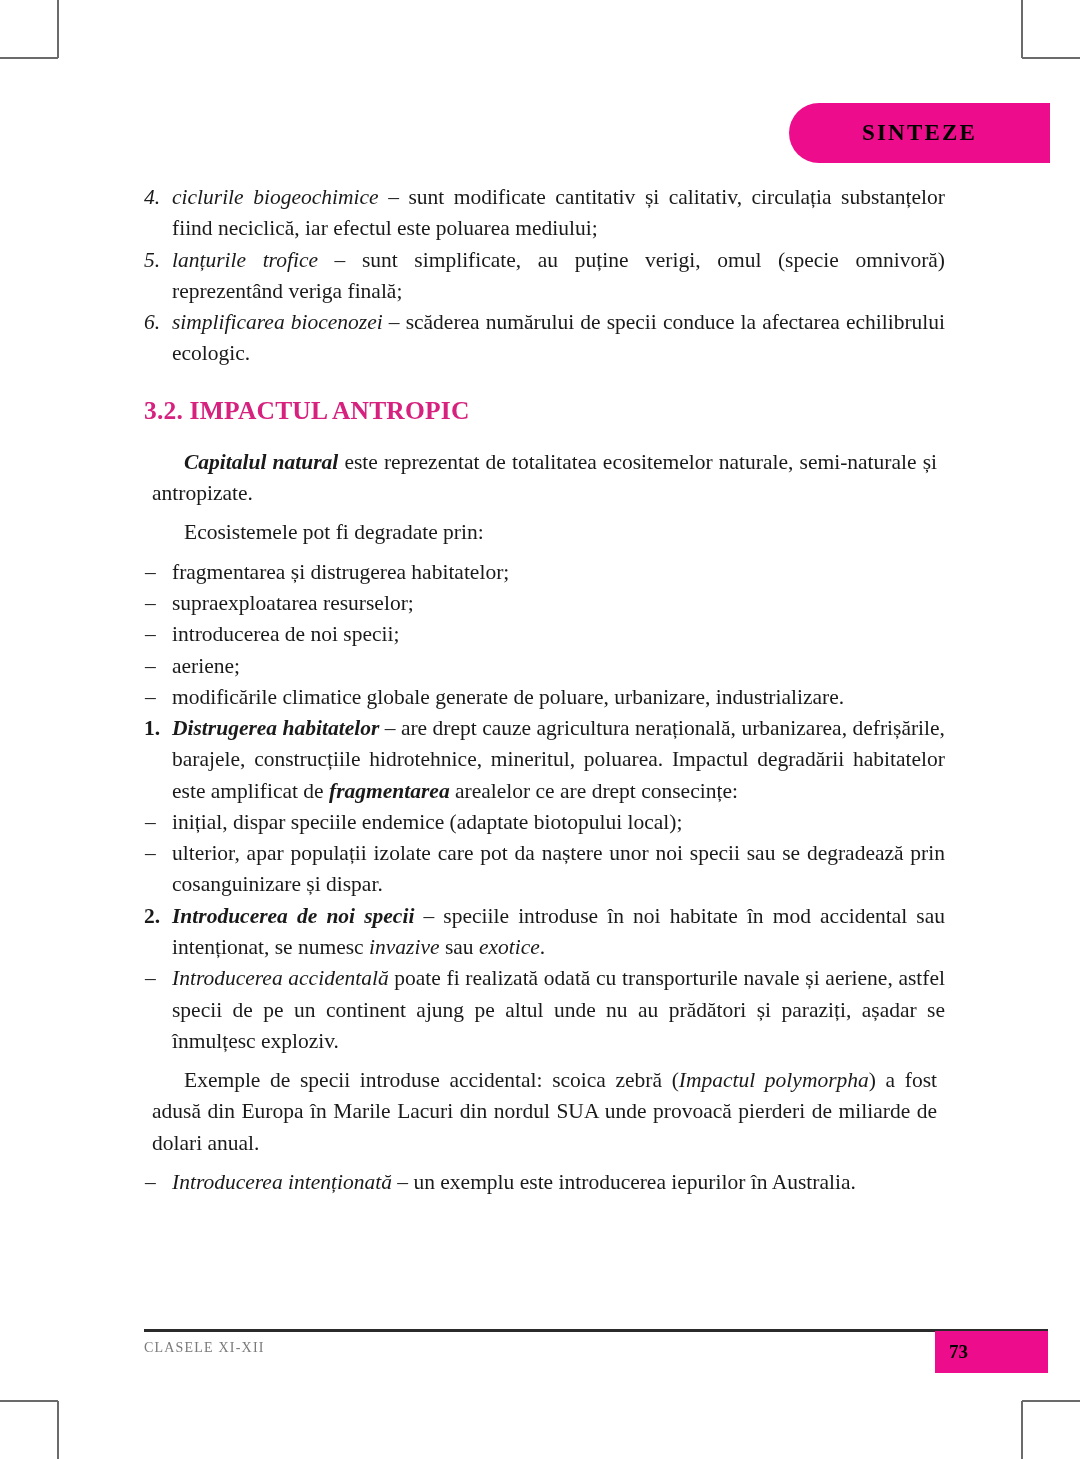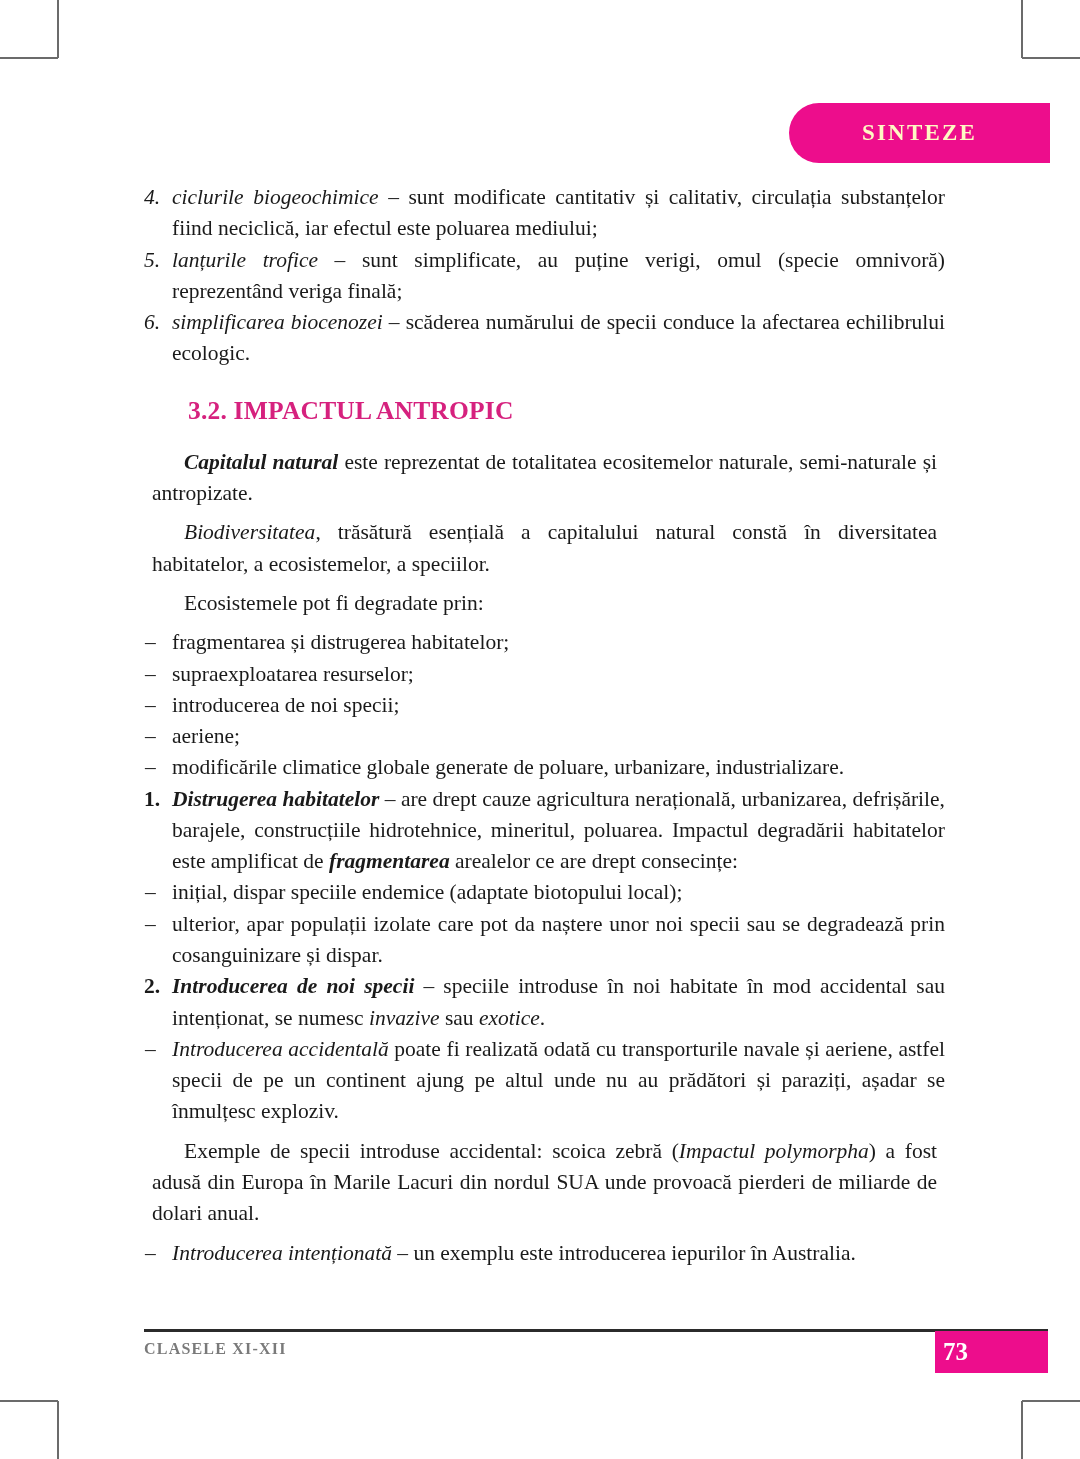--- a/index.html
+++ b/index.html
@@ -41,21 +41,21 @@
     width: 261px;
     height: 60px;
     background: #ED0D8C;
     border-top-left-radius: 30px;
     border-bottom-left-radius: 30px;
     display: flex;
     align-items: center;
     justify-content: center;
   }
   .header-badge-label {
-    color: #fef9c3;
+    color: #000000;
     font-weight: bold;
     font-size: 23px;
     letter-spacing: 2.2px;
     font-family: "Liberation Serif", "DejaVu Serif", serif;
   }
 
   
   .page-body {
     position: absolute;
     left: 144px;
@@ -106,56 +106,56 @@
   
   .section-heading {
     color: #D6217E;
     font-weight: bold;
     font-size: 25.5px;
     line-height: 1.3;
     margin: 24px 0 20px 0;
     letter-spacing: 0.2px;
     text-align: left;
   }
-  .section-heading .line { display: block; margin-left: 44px; }
+  .section-heading .line { display: block; }
 
   
   .footer-rule {
     position: absolute;
     left: 144px;
     top: 1329px;
     width: 904px;
     height: 2.5px;
     background: #2b2b2b;
   }
   .footer-label {
     position: absolute;
     left: 144px;
     top: 1340px;
-    font-size: 16px;
+    font-size: 14px;
     letter-spacing: 1.2px;
     color: #7a7a7a;
-    font-weight: bold;
+    font-weight: normal;
     font-family: "Liberation Serif", "DejaVu Serif", serif;
   }
   .page-number-box {
     position: absolute;
     left: 935px;
     top: 1331px;
     width: 113px;
     height: 42px;
     background: #ED0D8C;
     display: flex;
     align-items: center;
   }
   .page-number {
-    color: #ffffff;
-    font-size: 25px;
+    color: #000000;
+    font-size: 19px;
     font-weight: bold;
-    padding-left: 8px;
+    padding-left: 14px;
     font-family: "Liberation Serif", "DejaVu Serif", serif;
   }
 </style>
 </head>
 <body>
 
 <div class="crop crop-v crop-tl-v"></div>
 <div class="crop crop-h crop-tl-h"></div>
 <div class="crop crop-v crop-tr-v"></div>
 <div class="crop crop-h crop-tr-h"></div>
@@ -182,23 +182,20 @@
     </p>
   </div>
 
   <h2 class="section-heading">
     <span class="line">3.2. IMPACTUL ANTROPIC</span>
   </h2>
 
   <p class="para">
     <span class="bi">Capitalul natural</span><span> este reprezentat de totalitatea ecositemelor naturale, semi-naturale și antropizate.</span>
   </p>
-  <p class="para">
-    <span class="it">Biodiversitatea</span><span>, trăsătură esențială a capitalului natural constă în diversitatea habitatelor, a ecosistemelor, a speciilor.</span>
-  </p>
   <p class="para">Ecosistemele pot fi degradate prin:</p>
 
   <div>
     <p class="dash-item">
       <span class="marker">–</span><span>fragmentarea și distrugerea habitatelor;</span>
     </p>
     <p class="dash-item">
       <span class="marker">–</span><span>supraexploatarea resurselor;</span>
     </p>
     <p class="dash-item">

